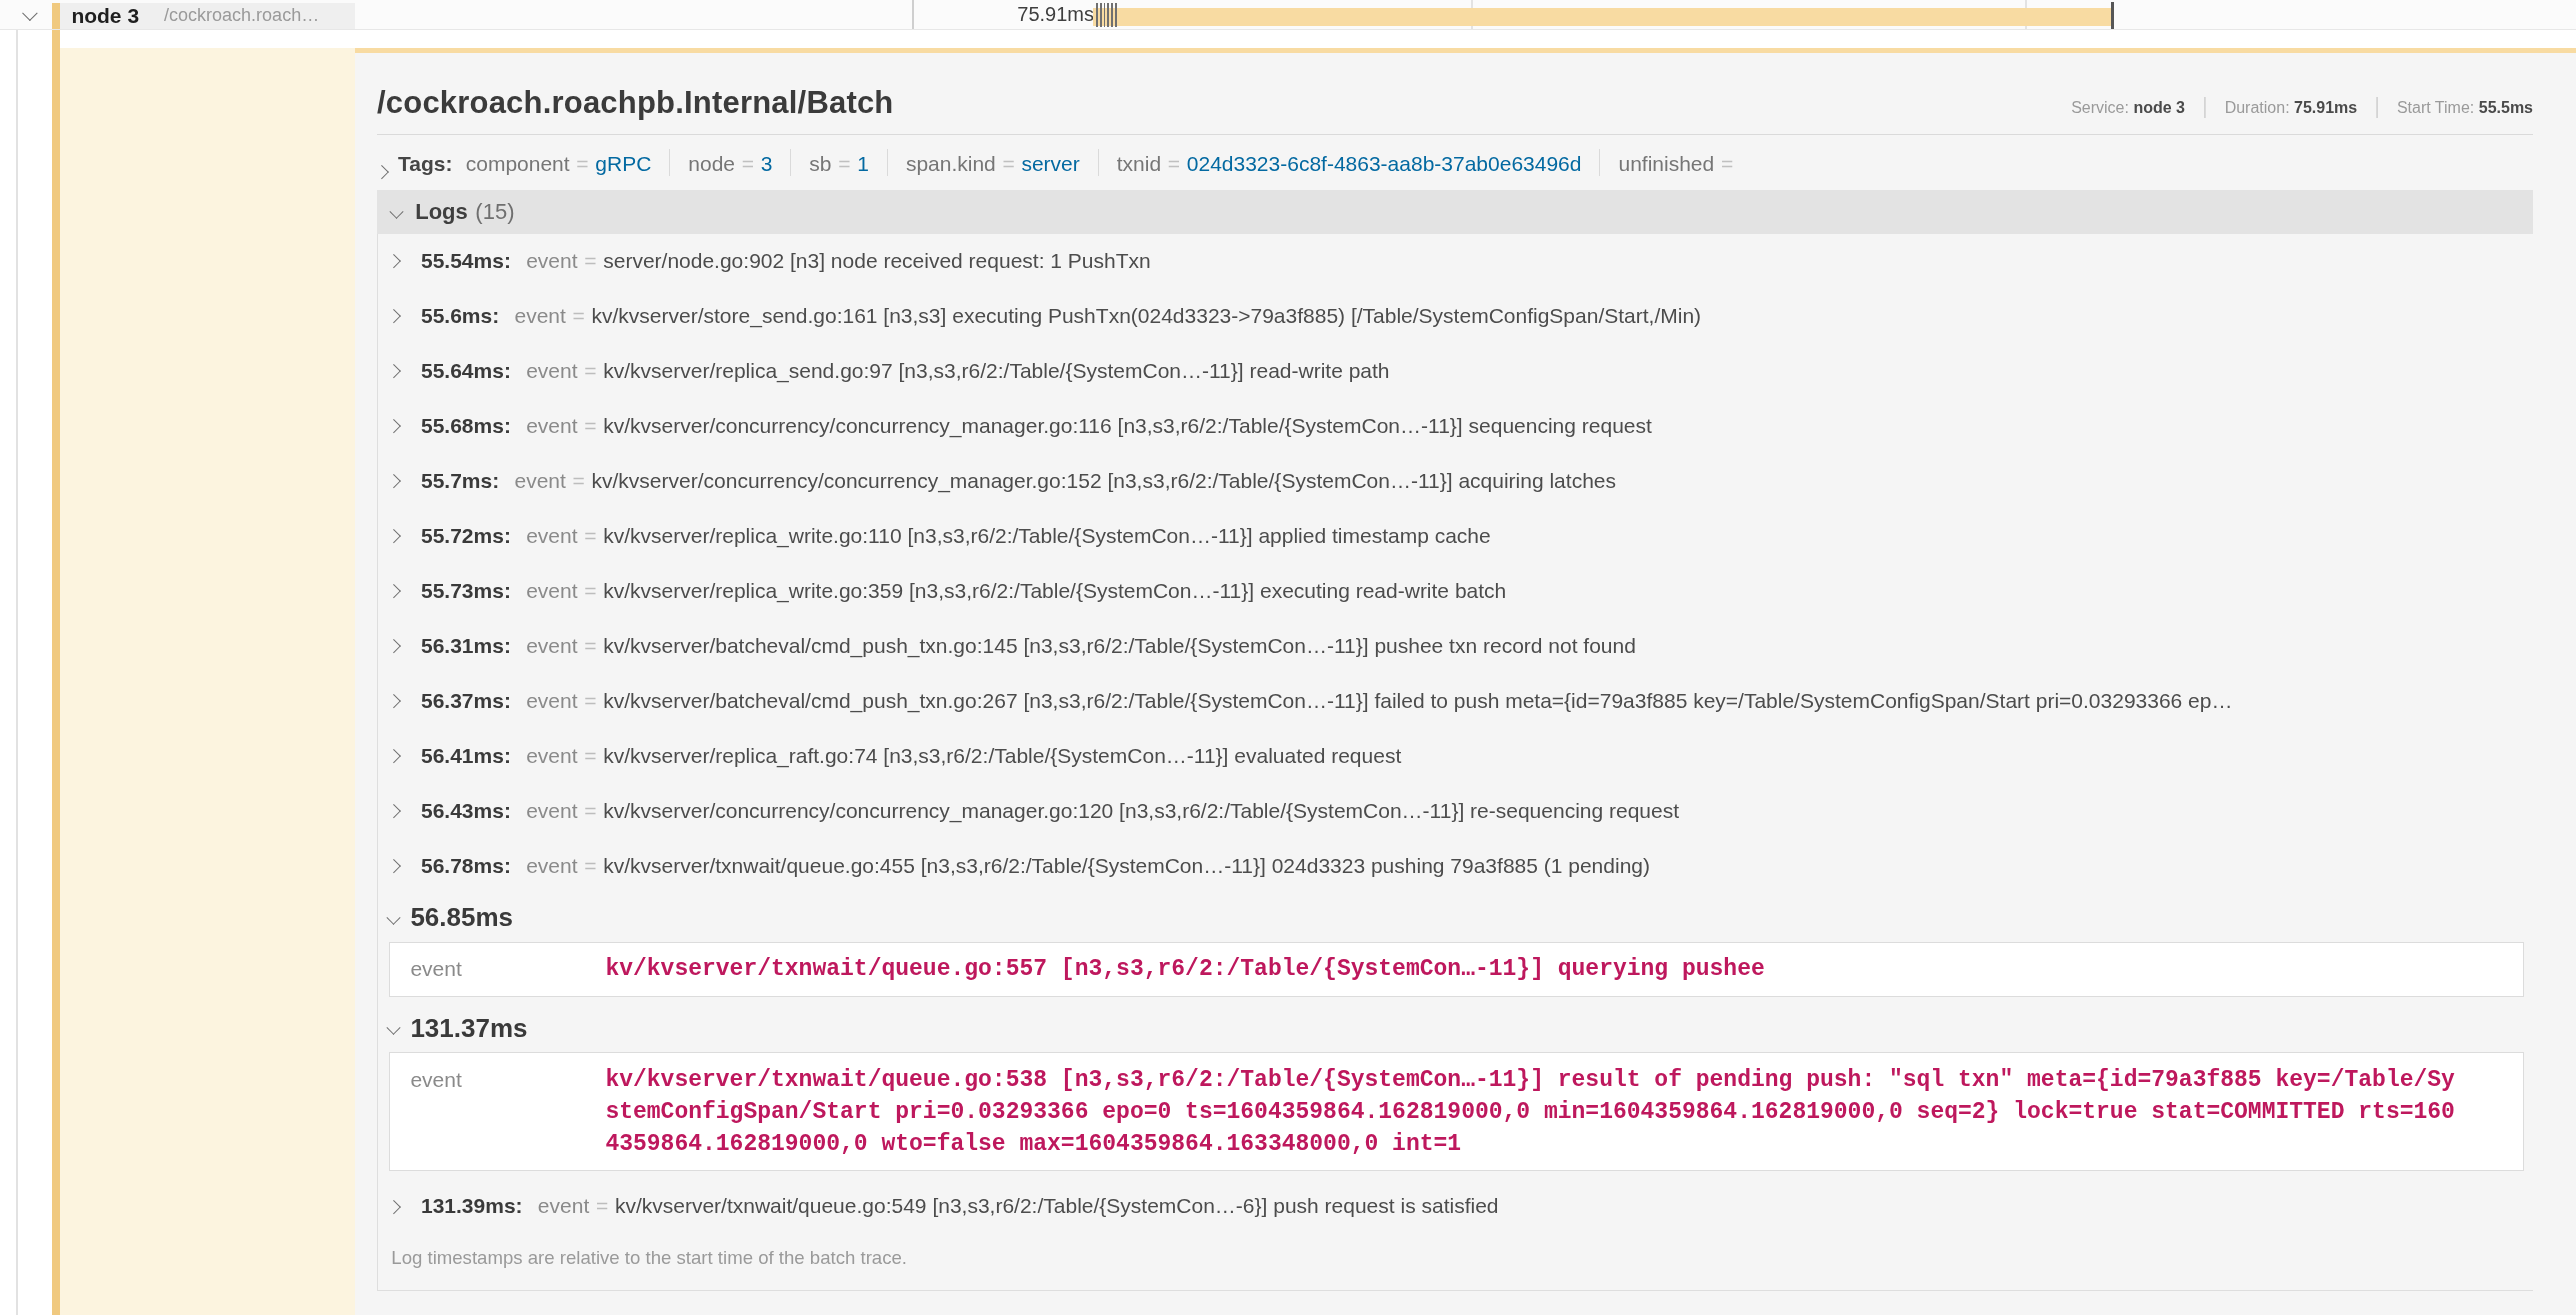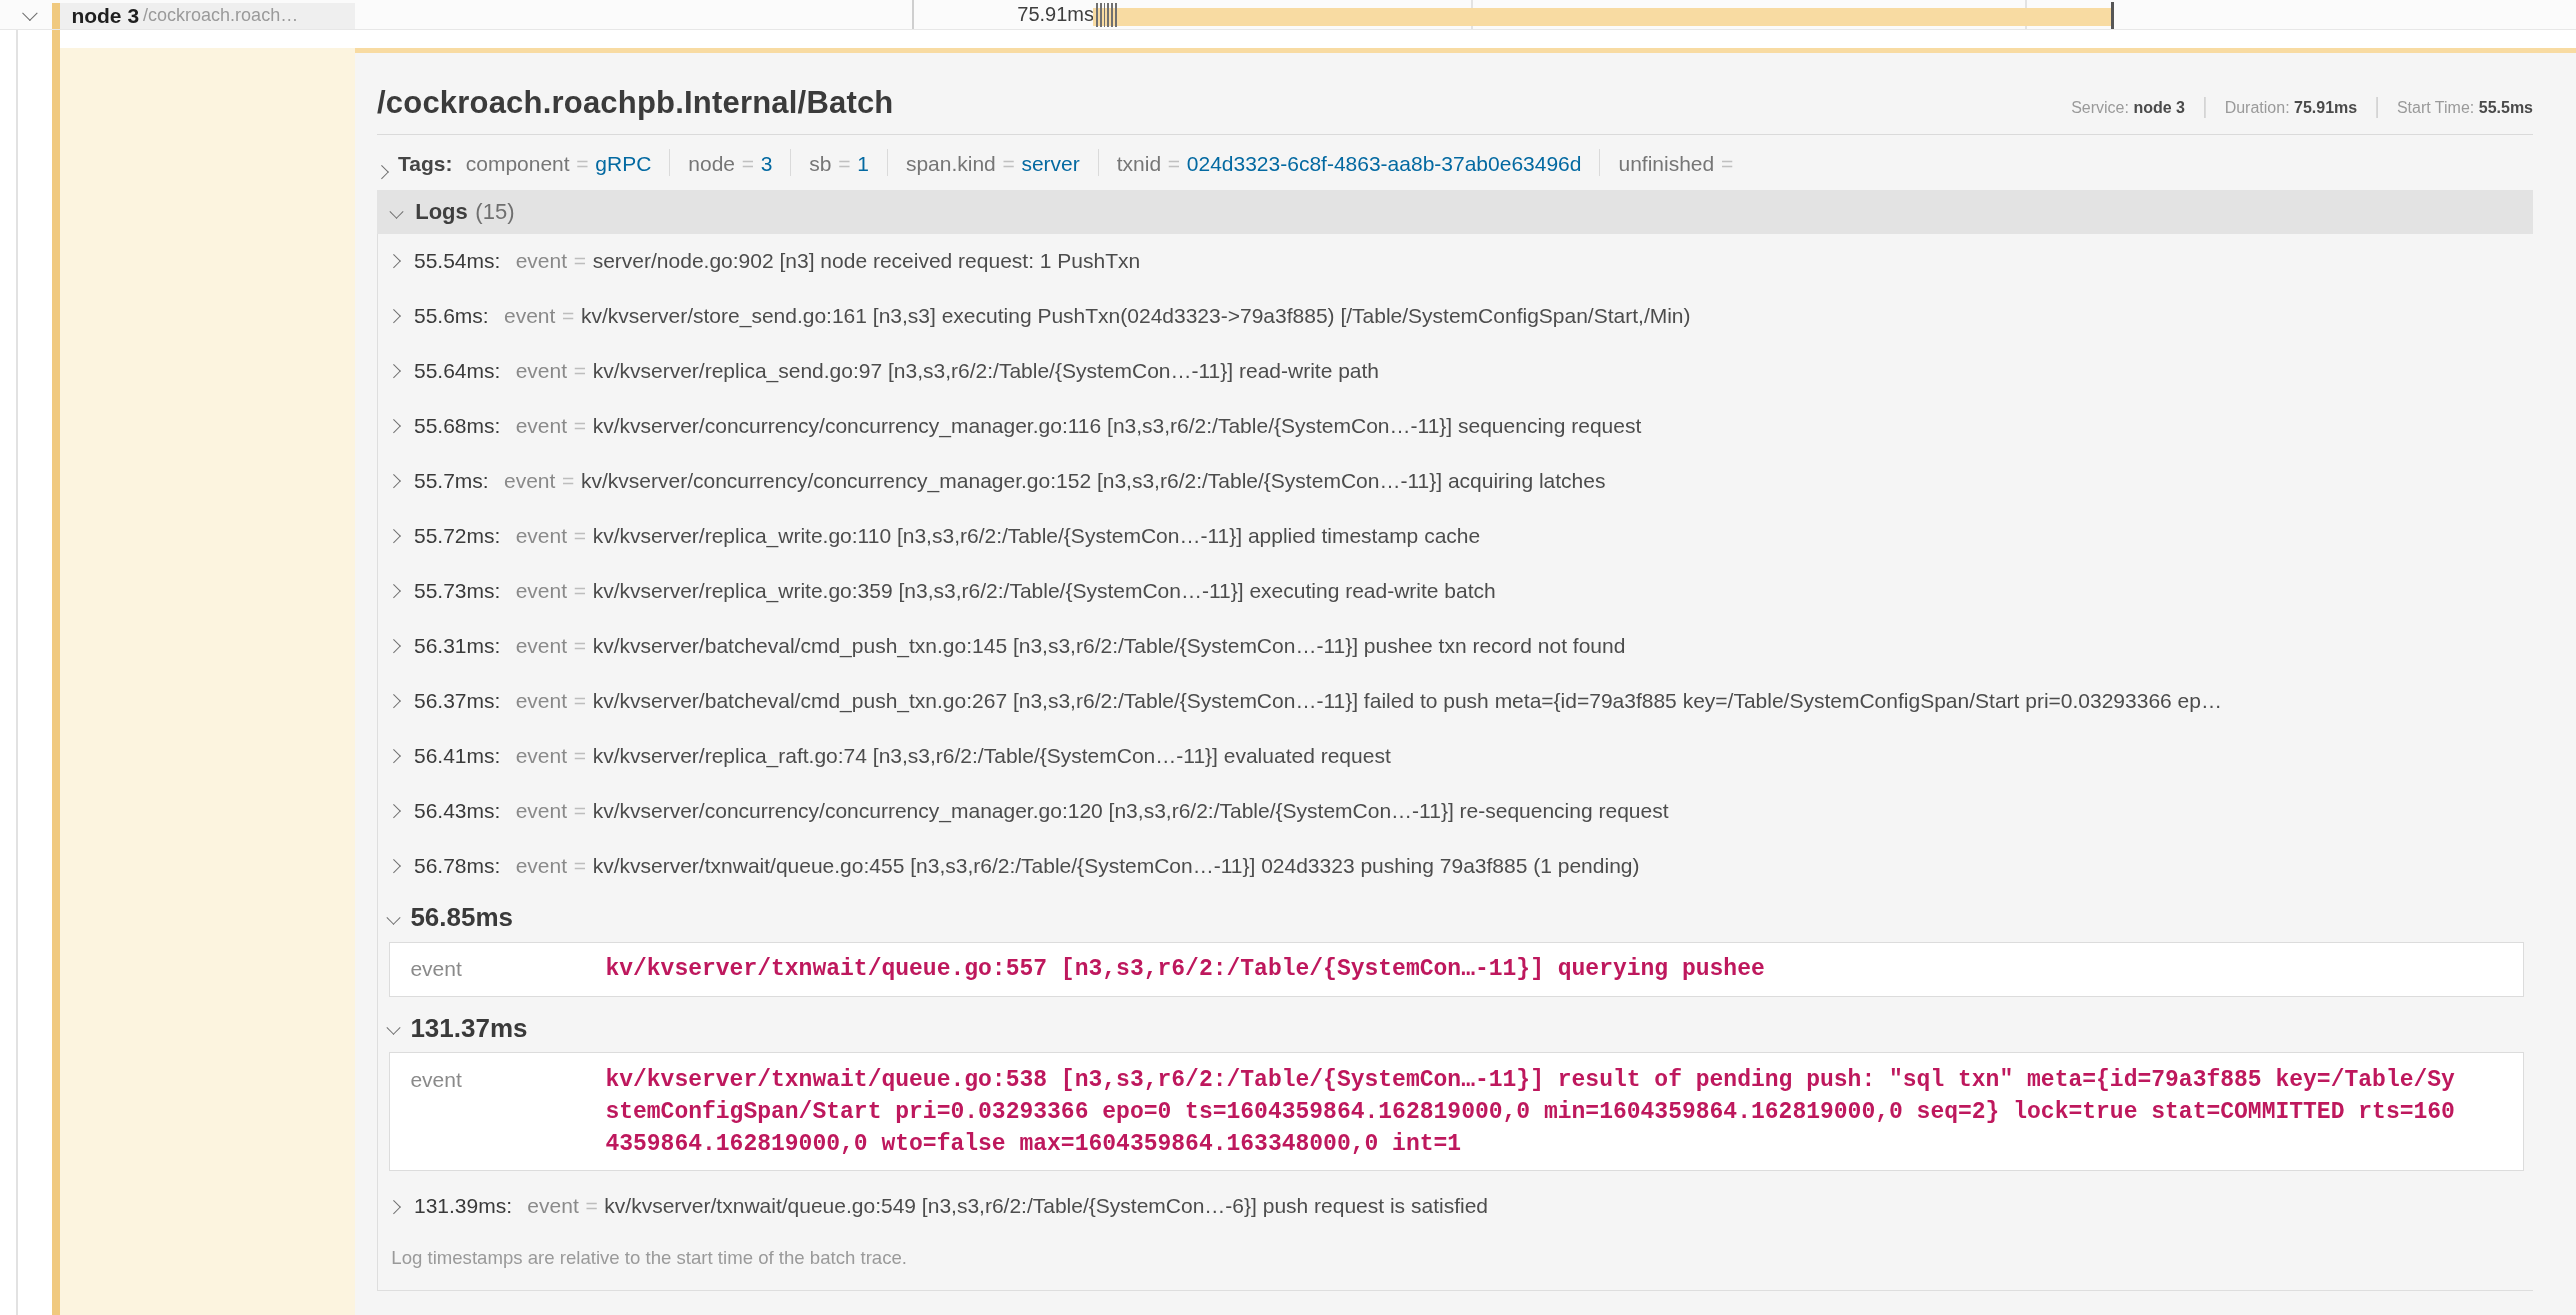--- a/index.html
+++ b/index.html
@@ -7,21 +7,21 @@
        font-family:"Liberation Sans",sans-serif;-webkit-font-smoothing:antialiased;}
 
   
   #topbar{position:absolute;left:0;top:0;width:2576px;height:29px;background:#fbfbfb;
           border-bottom:1px solid #e7e7e7;z-index:5;}
   .tb-chev{position:absolute;left:25px;top:7.6px;}
   .tab-colorbar{position:absolute;left:52px;top:2.9px;width:7.6px;height:26px;background:#f0c97f;}
   .tab{position:absolute;left:60px;top:2.9px;width:295px;height:26px;background:#efefef;
        display:flex;align-items:center;padding-left:11.4px;box-sizing:border-box;}
   .tab-name{font-size:21px;font-weight:bold;color:#1f1f1f;white-space:nowrap;}
-  .tab-op{font-size:18px;color:#9a9a9a;margin-left:4px;white-space:nowrap;}
+  .tab-op{font-size:18px;color:#9a9a9a;margin-left:25px;white-space:nowrap;}
   .tl-divider{position:absolute;top:0;width:1.9px;height:29px;background:#cfcfcf;}
   .tl-grid{position:absolute;top:0;width:1.9px;height:29px;background:#e3e3e3;}
   .dur-label{position:absolute;left:915px;top:2.9px;width:179px;text-align:right;
              font-size:20px;color:#3f3f3f;}
   .tickgroup{position:absolute;left:1096px;top:2.9px;height:24px;display:flex;}
   .tick{width:1.9px;height:24px;background:#707070;margin-right:1.9px;}
   .span-bar{position:absolute;left:1093px;top:7.6px;width:1020px;height:18px;background:#f8dba2;}
   .end-tick{position:absolute;left:2111px;top:1.9px;width:2.9px;height:27px;background:#565656;}
 
   
@@ -50,21 +50,21 @@
   .tag-val{color:#0369a1;}
   .tag-sep{border-left:1.9px solid #dadada;height:27px;margin:0 18px;}
 
   .logs{margin-top:13.3px;}
   .logs-header{height:44px;background:#e3e3e3;display:flex;align-items:center;padding-left:15.3px;}
   .logs-title{font-size:22px;font-weight:bold;color:#3f3f3f;margin-left:13.3px;}
   .logs-count{font-size:22px;color:#6f6f6f;margin-left:7.6px;}
   .logs-body{border-left:1.9px solid #dedede;border-bottom:1.9px solid #dedede;}
 
   .log-row{height:55px;display:flex;align-items:center;padding-left:11.4px;font-size:21px;}
-  .lr-time{font-weight:normal;color:#3a3a3a;margin-left:15px;white-space:nowrap;}
+  .lr-time{font-weight:bold;color:#3a3a3a;margin-left:22px;white-space:nowrap;}
   .lr-key{color:#8a8a8a;margin-left:15.3px;}
   .lr-eq{color:#bdbdbd;margin:0 6.7px;}
   .lr-msg{color:#4c4c4c;white-space:nowrap;overflow:hidden;flex:1;}
 
   .exp-header{height:48px;display:flex;align-items:center;padding-left:11.4px;}
   .exp-time{font-size:26px;font-weight:bold;color:#3a3a3a;margin-left:11.4px;}
   .event-box{margin:0 9.5px 7.6px 11.4px;background:#fff;border:1.9px solid #dcdcdc;
              padding:10.5px 0;display:flex;}
   .eb-key{width:215px;padding-left:20px;color:#8a8a8a;font-size:21px;line-height:32px;
           box-sizing:border-box;flex:none;}

